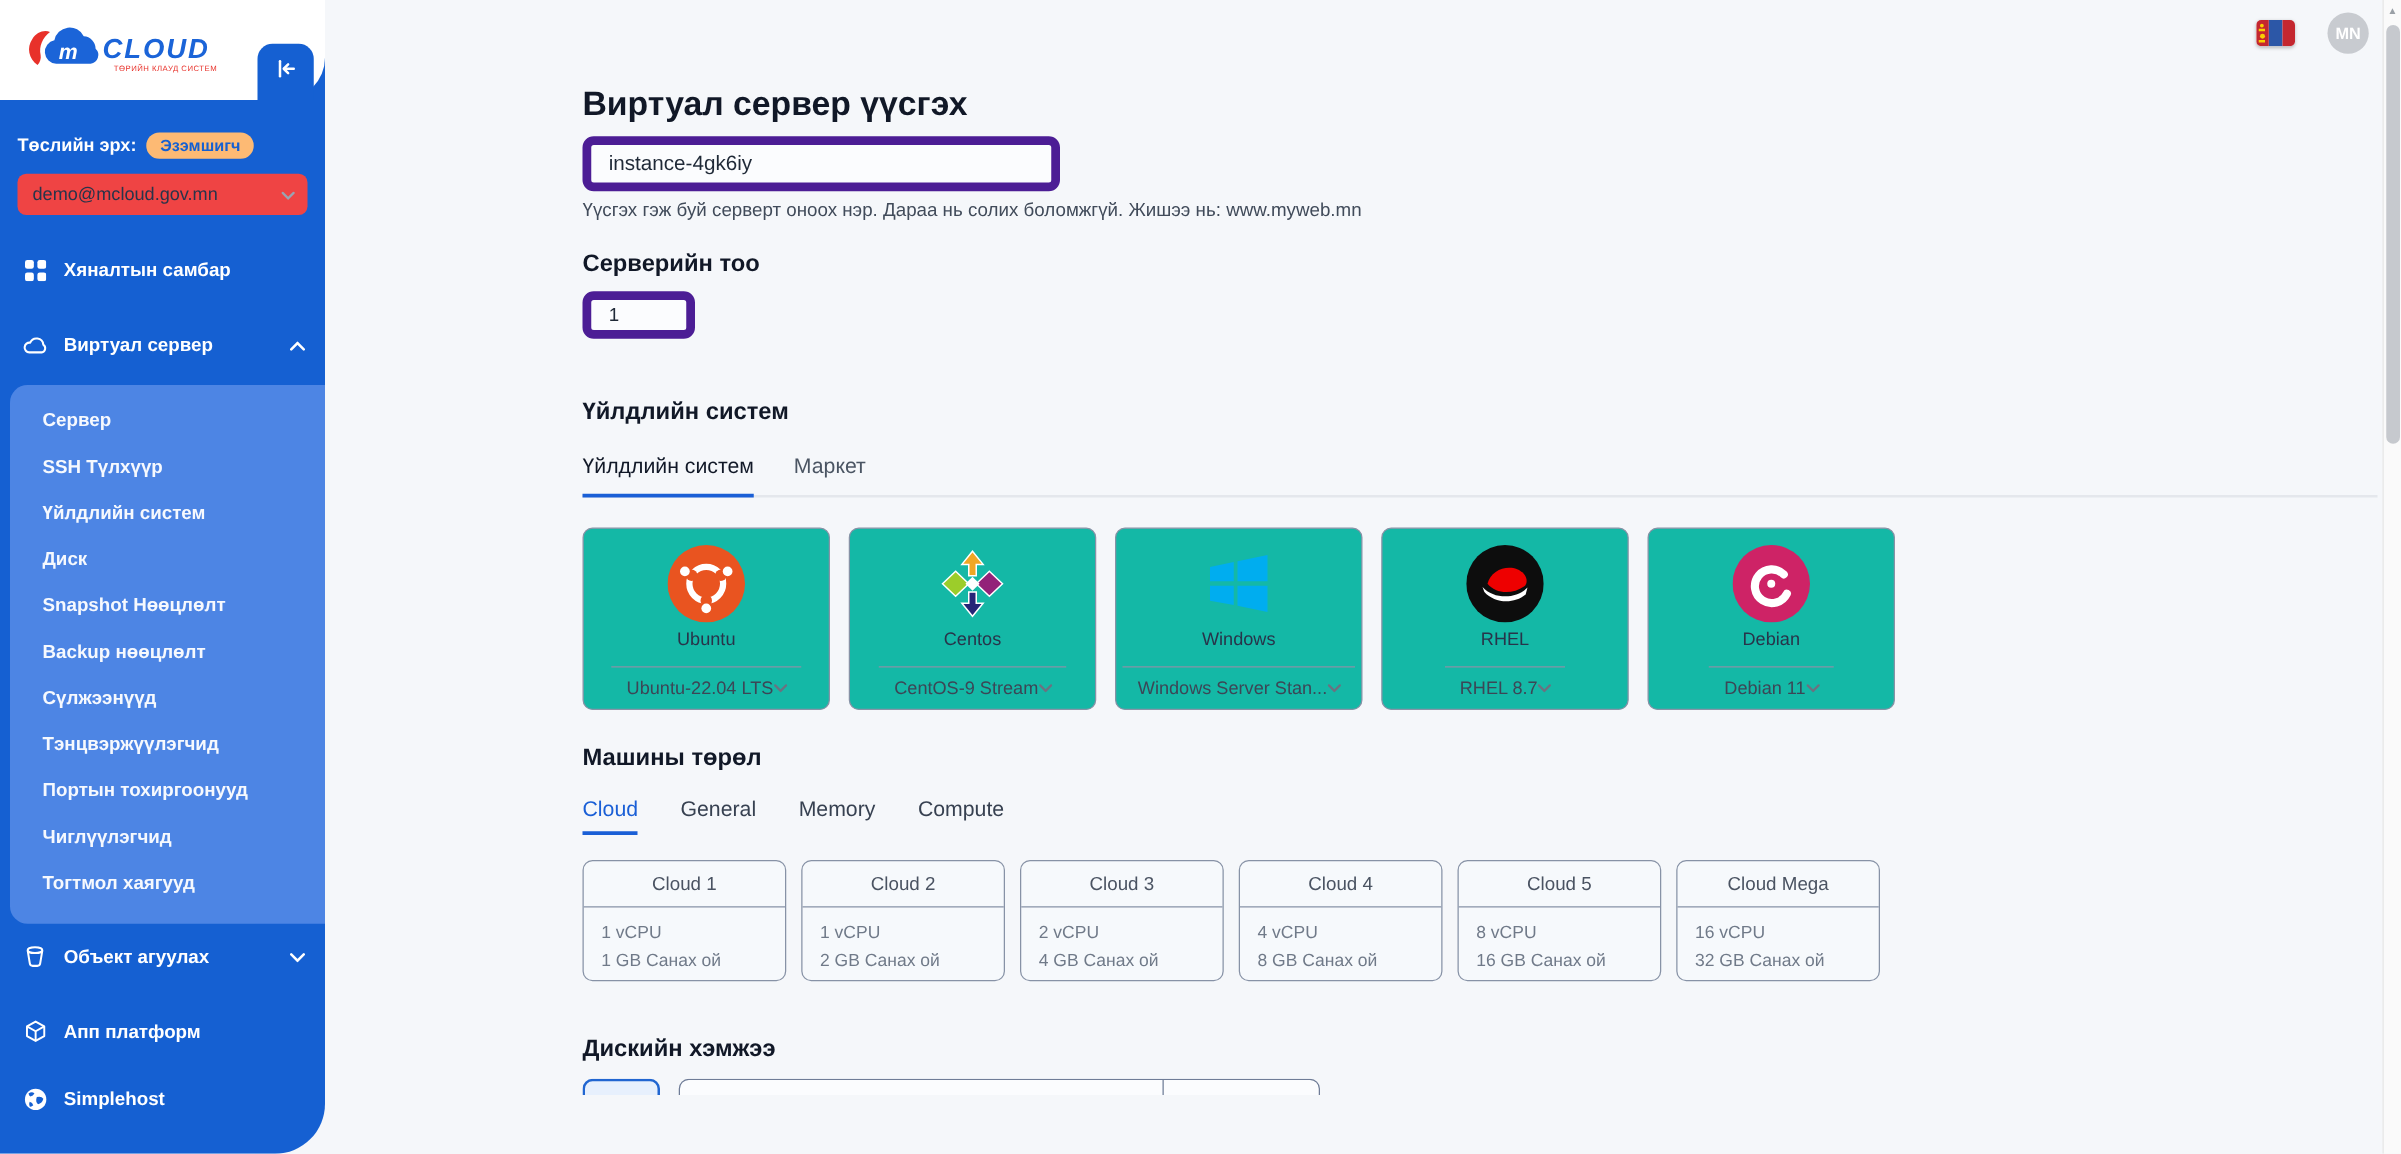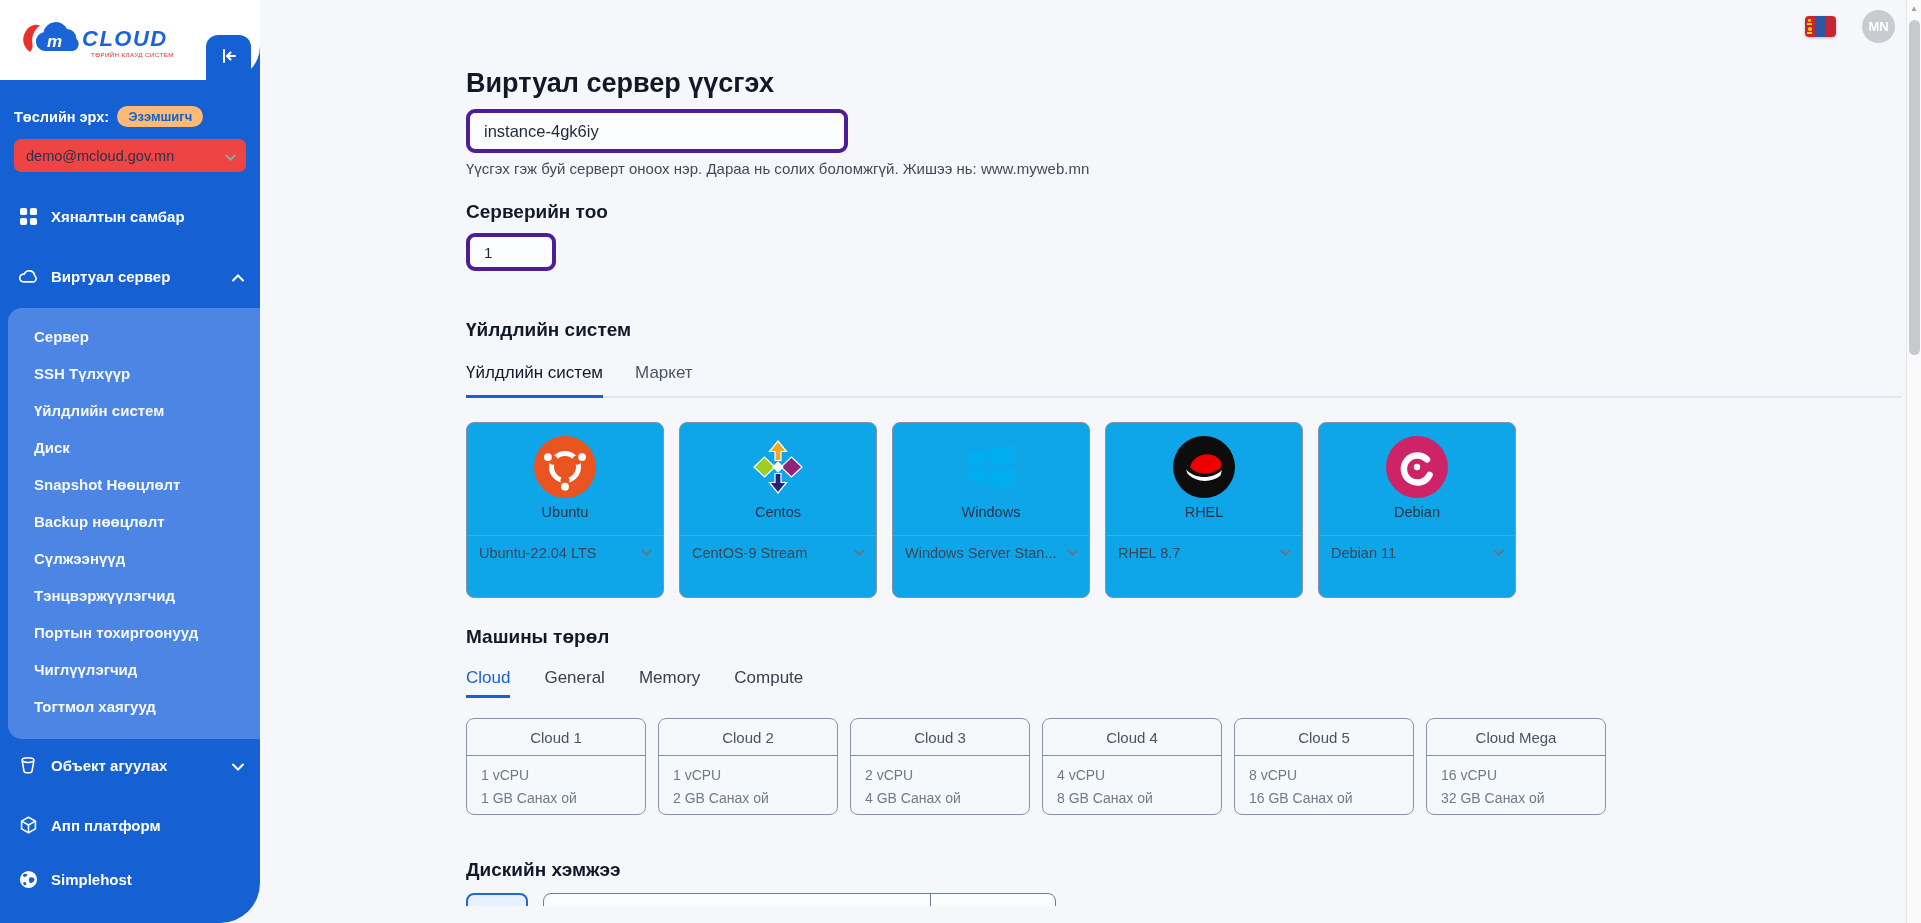--- a/index.html
+++ b/index.html
@@ -93,54 +93,54 @@
   
   .main {
     position:absolute; left:276px; top:0; right:15px; height:923px;
     padding:68px 0 0 190px; overflow:hidden;
   }
   h1.page-title { font-size:27px; font-weight:bold; color:#111827; }
   h2.section { font-size:19px; font-weight:bold; color:#111827; }
   .mt24 { margin-top:24px; } .mt48 { margin-top:48px; } .mt28 { margin-top:28px; } .mt32 { margin-top:44px; }
   .text-input {
     display:block; margin-top:10px; width:382px; height:44px;
-    border:4px solid #4c1d95; border-radius:9px; background:#FBFCFE;
+    border:7px solid #4c1d95; border-radius:9px; background:#FBFCFE;
     font-family:"Liberation Sans", sans-serif;
     font-size:16.5px; color:#1F2937; padding:0 14px; outline:none;
   }
   .count-input { width:90px; height:38px; font-size:15px; }
   .helper { margin-top:7px; font-size:15px; color:#414B5A; }
 
   
   .tabbar { margin-top:22px; width:1436px; border-bottom:2px solid #E4E7EC; display:flex; gap:32px; }
   .tab { font-size:17px; color:#4B5563; padding-bottom:12px; cursor:pointer; }
   .tab.active-dark { color:#111827; border-bottom:3px solid #1A5FD6; margin-bottom:-2px; }
   .tabbar2 { margin-top:20px; display:flex; gap:34px; }
   .tab2 { font-size:17px; color:#374151; padding-bottom:7px; cursor:pointer; }
   .tab2.active-blue { color:#1A5FD6; border-bottom:3px solid #1A5FD6; }
 
   
   .os-row { margin-top:24px; display:flex; gap:15px; }
   .os-card {
-    width:198px; height:176px; border:1px solid #8792A6; border-radius:8px;
-    background:#0ea5e9; display:flex; flex-direction:column; cursor:pointer;
+    width:198px; height:146px; border:1px solid #8792A6; border-radius:8px;
+    background:#14b8a6; display:flex; flex-direction:column; cursor:pointer;align-items:center;
   }
   .os-top { height:112px; display:flex; flex-direction:column; align-items:center; }
   .os-logo { margin-top:13px; width:62px; height:62px; }
   .os-name { margin-top:6px; font-size:14.5px; color:#28344A; }
   .os-select {
     height:34px; border-top:1px solid #8792A6; display:flex; align-items:center;
     justify-content:space-between; padding:0 11px 0 12px; cursor:pointer;
   }
   .os-select span { font-size:14.5px; color:#3C4656; white-space:nowrap; overflow:hidden; }
 
   
   .m-row { margin-top:20px; display:flex; gap:12px; }
   .m-card {
-    width:180px; height:97px; border:1px solid #8792A6; border-radius:8px;
+    width:163px; height:97px; border:1px solid #8792A6; border-radius:8px;
     background:#F6F9FC; cursor:pointer;
   }
   .m-head {
     height:37px; border-bottom:1px solid #8792A6; display:flex; align-items:center;
     justify-content:center; font-size:15px; color:#4A5362;
   }
   .m-body { padding:8px 14px 0 14px; font-size:14px; color:#707A89; line-height:1.65; }
 
   
   .disk-row { margin-top:12px; display:flex; gap:15px; height:13px; overflow:hidden; }

